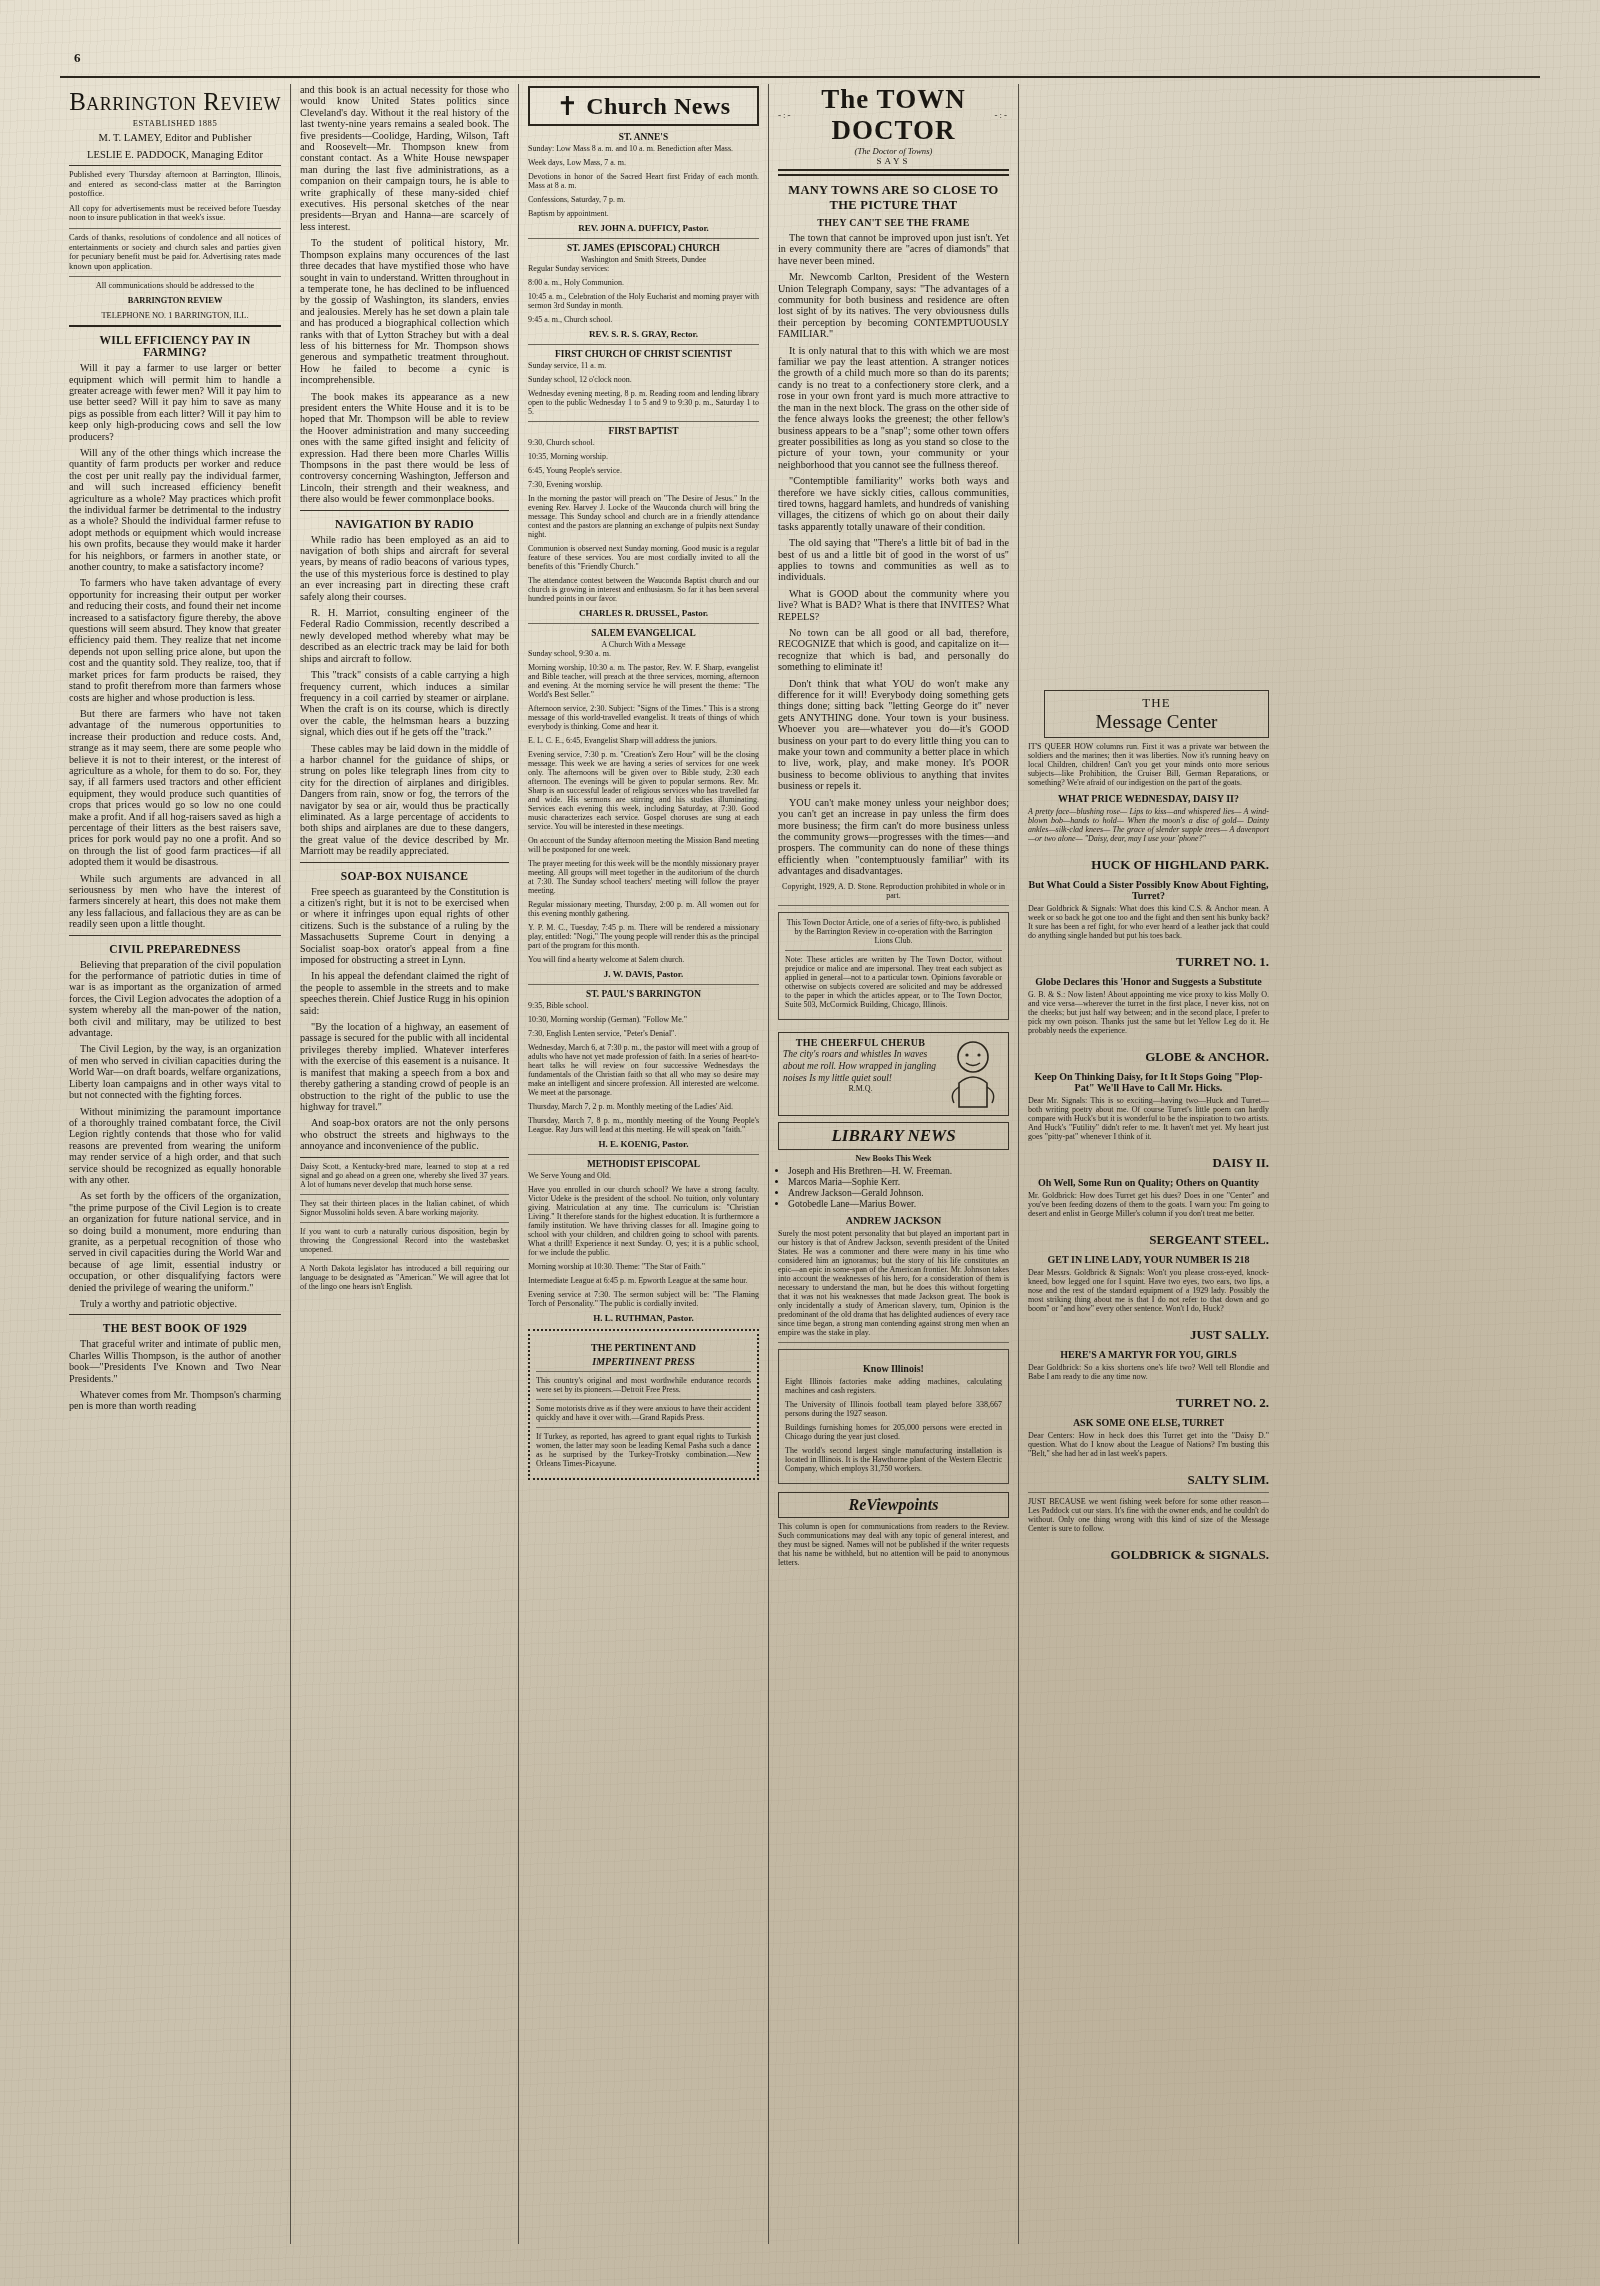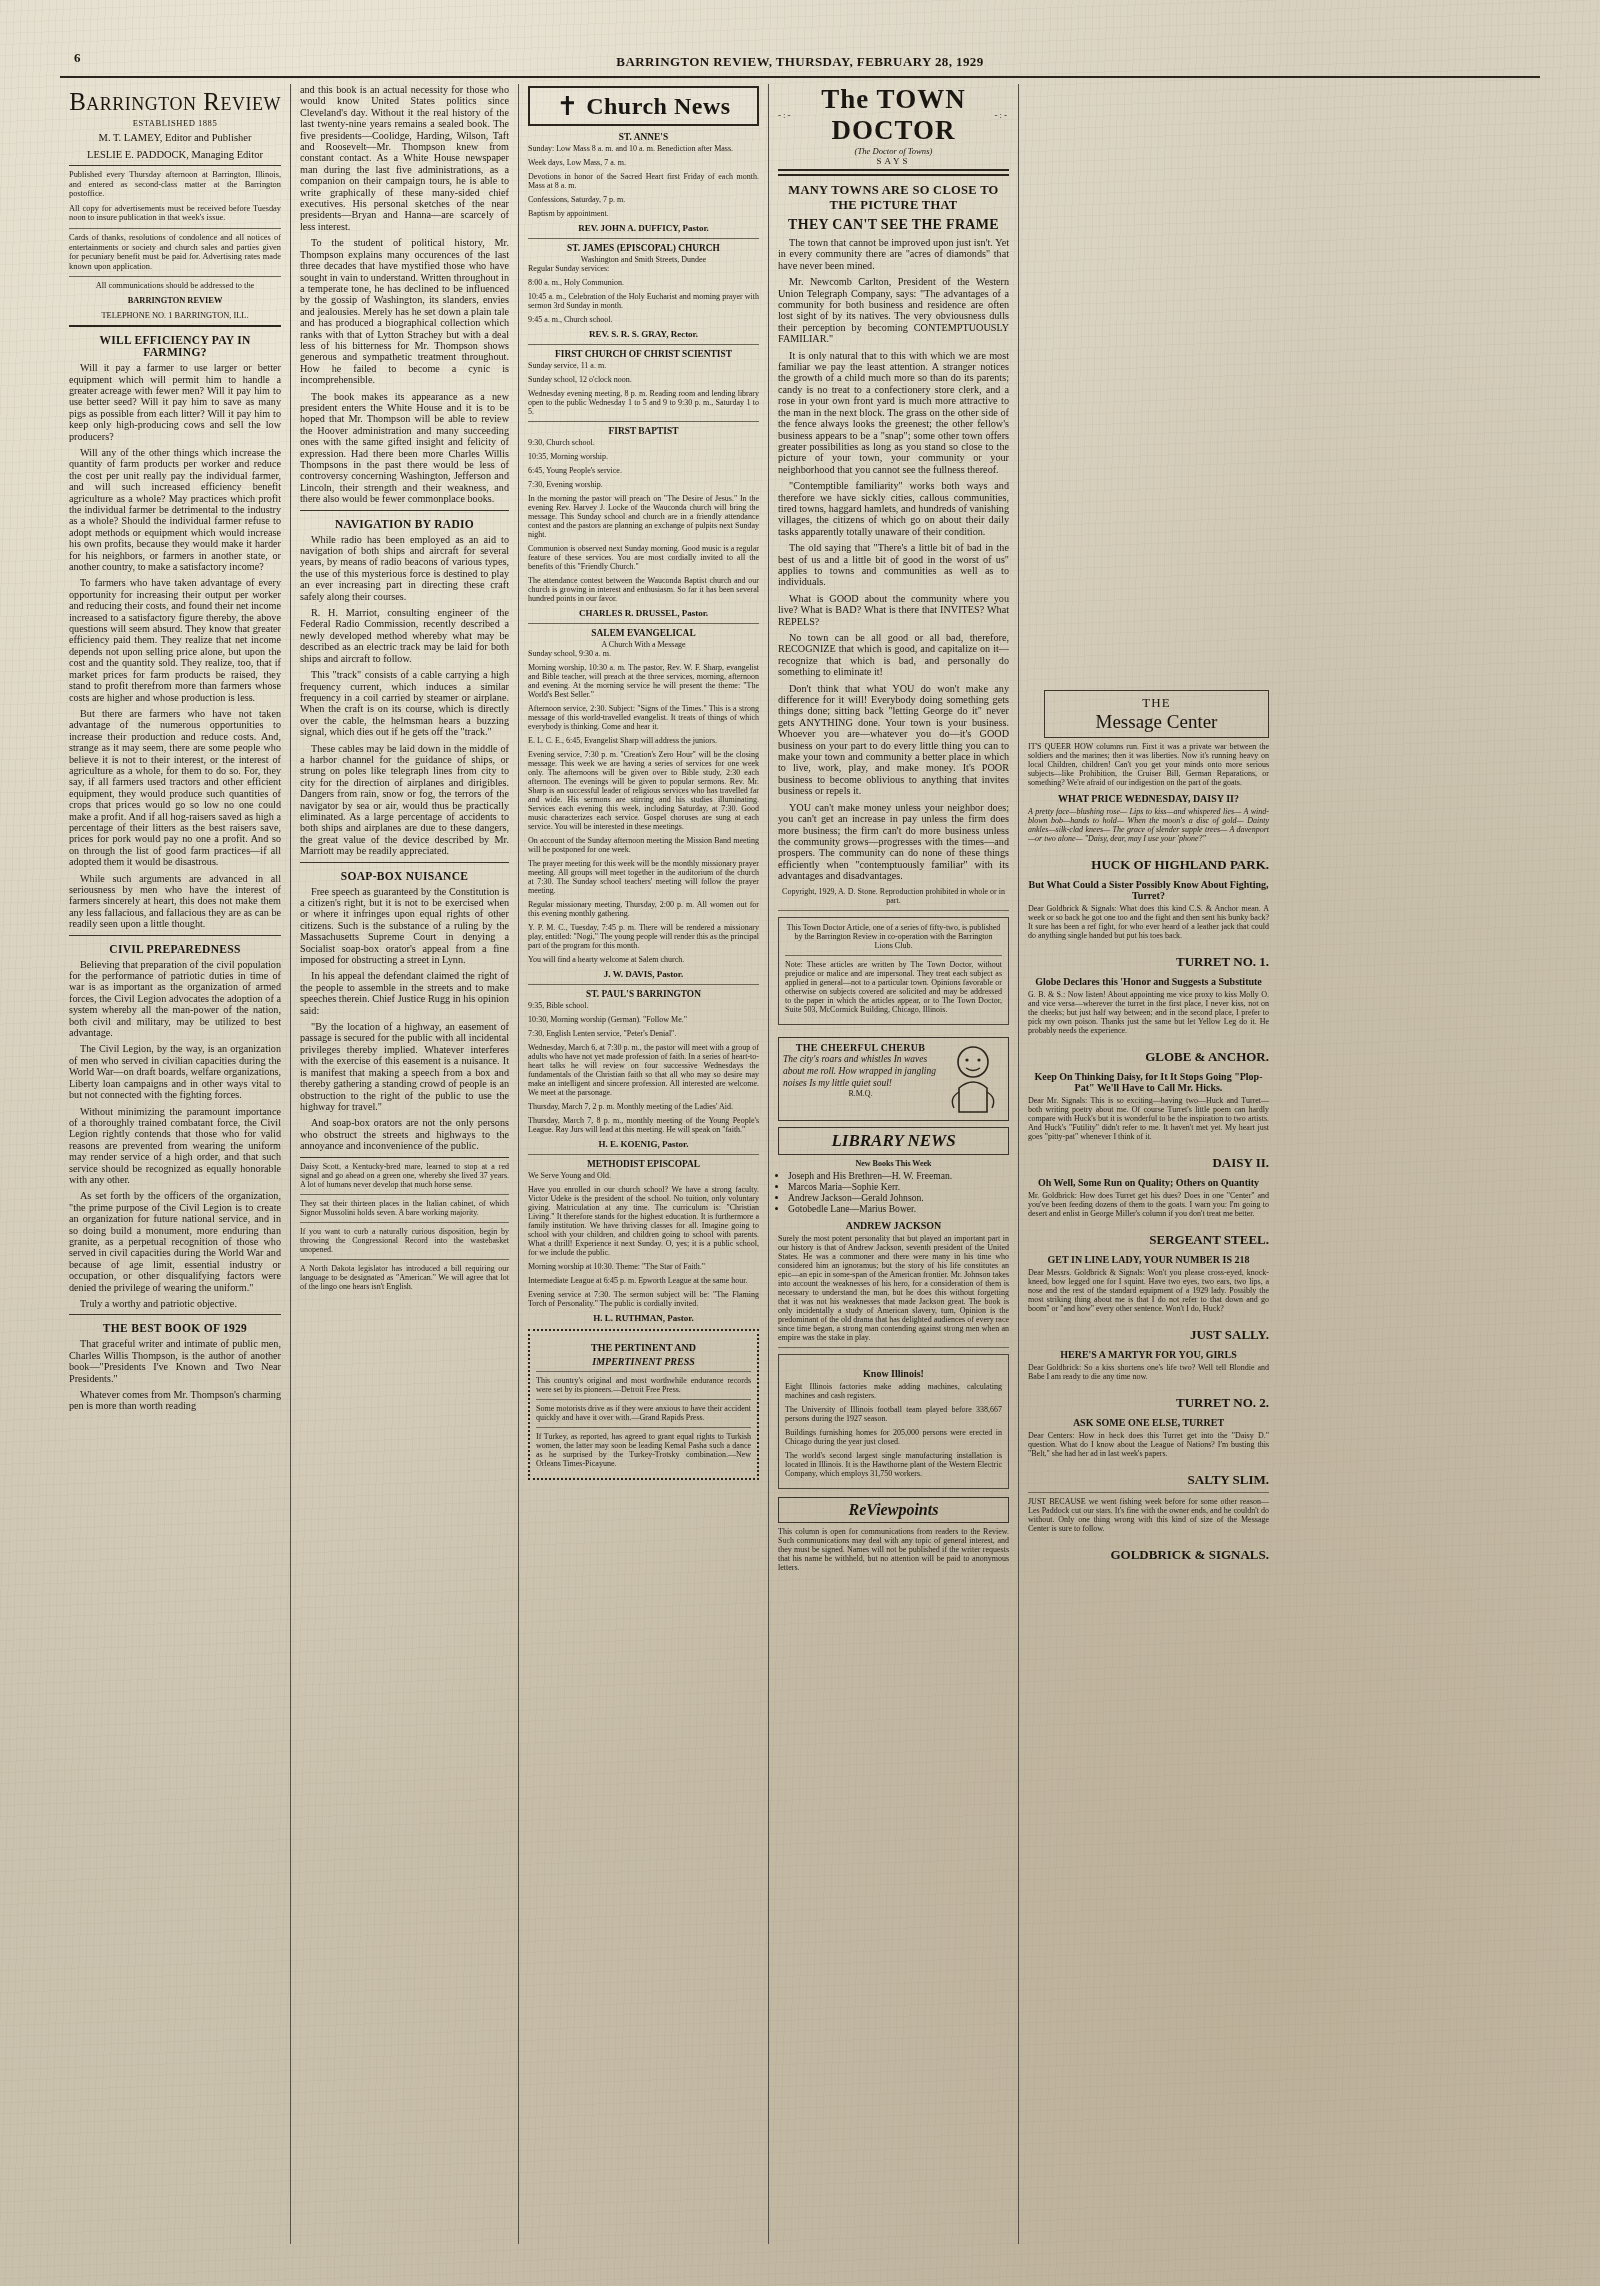--- a/index.html
+++ b/index.html
@@ -117,21 +117,20 @@
   .blur{filter:blur(0.18px);}
 </style>
 </head>
 <body>
 
 <div class="paper"></div>
 
 <div class="sheet blur">
 
   <div class="pagenum">6</div>
-  <div class="topline">BARRINGTON REVIEW, THURSDAY, FEBRUARY 28, 1929</div>
   <div class="rule"></div>
 
   <div class="cols">
 
     <div class="col c1">
       <h1 class="masthead">Barrington Review</h1>
       <div class="est">ESTABLISHED 1885</div>
       <div class="editor">M. T. LAMEY, Editor and Publisher</div>
       <div class="editor">LESLIE E. PADDOCK, Managing Editor</div>
       <div class="hr"></div>
@@ -288,21 +287,21 @@
             <div style="display:flex;align-items:center;justify-content:center;gap:6px;">
               <span class="dots">-:-</span>
               <span class="t">The TOWN DOCTOR</span>
               <span class="dots">-:-</span>
             </div>
             <div class="sub">(The Doctor of Towns)</div>
             <div class="says">SAYS</div>
           </div>
           <div class="dbl"></div>
           <div class="hdg" style="font-size:12.5px;">MANY TOWNS ARE SO CLOSE TO THE PICTURE THAT</div>
-          <div class="hdg" style="font-size:14px;margin-top:0;">THEY CAN'T SEE THE FRAME</div>
+          <div class="hdg" style="font-size:10px;margin-top:0;">THEY CAN'T SEE THE FRAME</div>
           <p>The town that cannot be improved upon just isn't. Yet in every community there are "acres of diamonds" that have never been mined.</p>
           <p>Mr. Newcomb Carlton, President of the Western Union Telegraph Company, says: "The advantages of a community for both business and residence are often lost sight of by its natives. The very obviousness dulls their perception by becoming CONTEMPTUOUSLY FAMILIAR."</p>
           <p>It is only natural that to this with which we are most familiar we pay the least attention. A stranger notices the growth of a child much more so than do its parents; candy is no treat to a confectionery store clerk, and a rose in your own front yard is much more attractive to the man in the next block. The grass on the other side of the fence always looks the greenest; the other fellow's business appears to be a "snap"; some other town offers greater possibilities as long as you stand so close to the picture of your town, your community or your neighborhood that you cannot see the fullness thereof.</p>
           <p>"Contemptible familiarity" works both ways and therefore we have sickly cities, callous communities, tired towns, haggard hamlets, and hundreds of vanishing villages, the citizens of which go on about their daily tasks apparently totally unaware of their condition.</p>
           <p>The old saying that "There's a little bit of bad in the best of us and a little bit of good in the worst of us" applies to towns and communities as well as to individuals.</p>
           <p>What is GOOD about the community where you live? What is BAD? What is there that INVITES? What REPELS?</p>
           <p>No town can be all good or all bad, therefore, RECOGNIZE that which is good, and capitalize on it—recognize that which is bad, and personally do something to eliminate it!</p>
           <p>Don't think that what YOU do won't make any difference for it will! Everybody doing something gets things done; sitting back "letting George do it" never gets ANYTHING done. Your town is your business. Whoever you are—whatever you do—it's GOOD business on your part to do every little thing you can to make your town and community a better place in which to live, work, play, and make money. It's POOR business to become oblivious to anything that invites business or repels it.</p>
           <p>YOU can't make money unless your neighbor does; you can't get an increase in pay unless the firm does more business; the firm can't do more business unless the community grows—progresses with the times—and prospers. The community can do none of these things efficiently when "contemptuously familiar" with its advantages and disadvantages.</p>
           <p class="tinyc">Copyright, 1929, A. D. Stone. Reproduction prohibited in whole or in part.</p>

